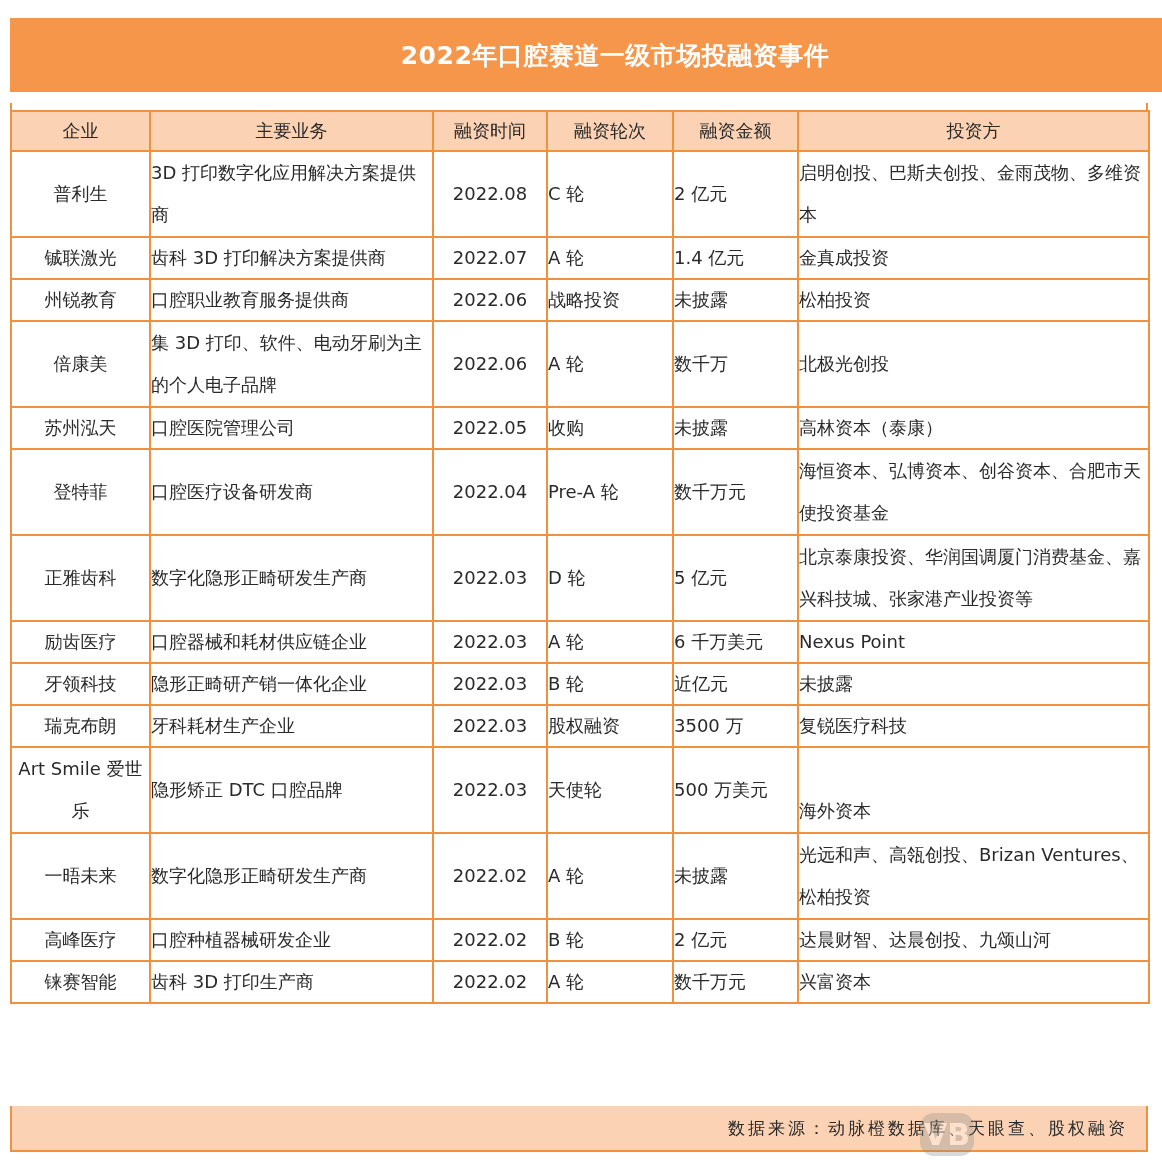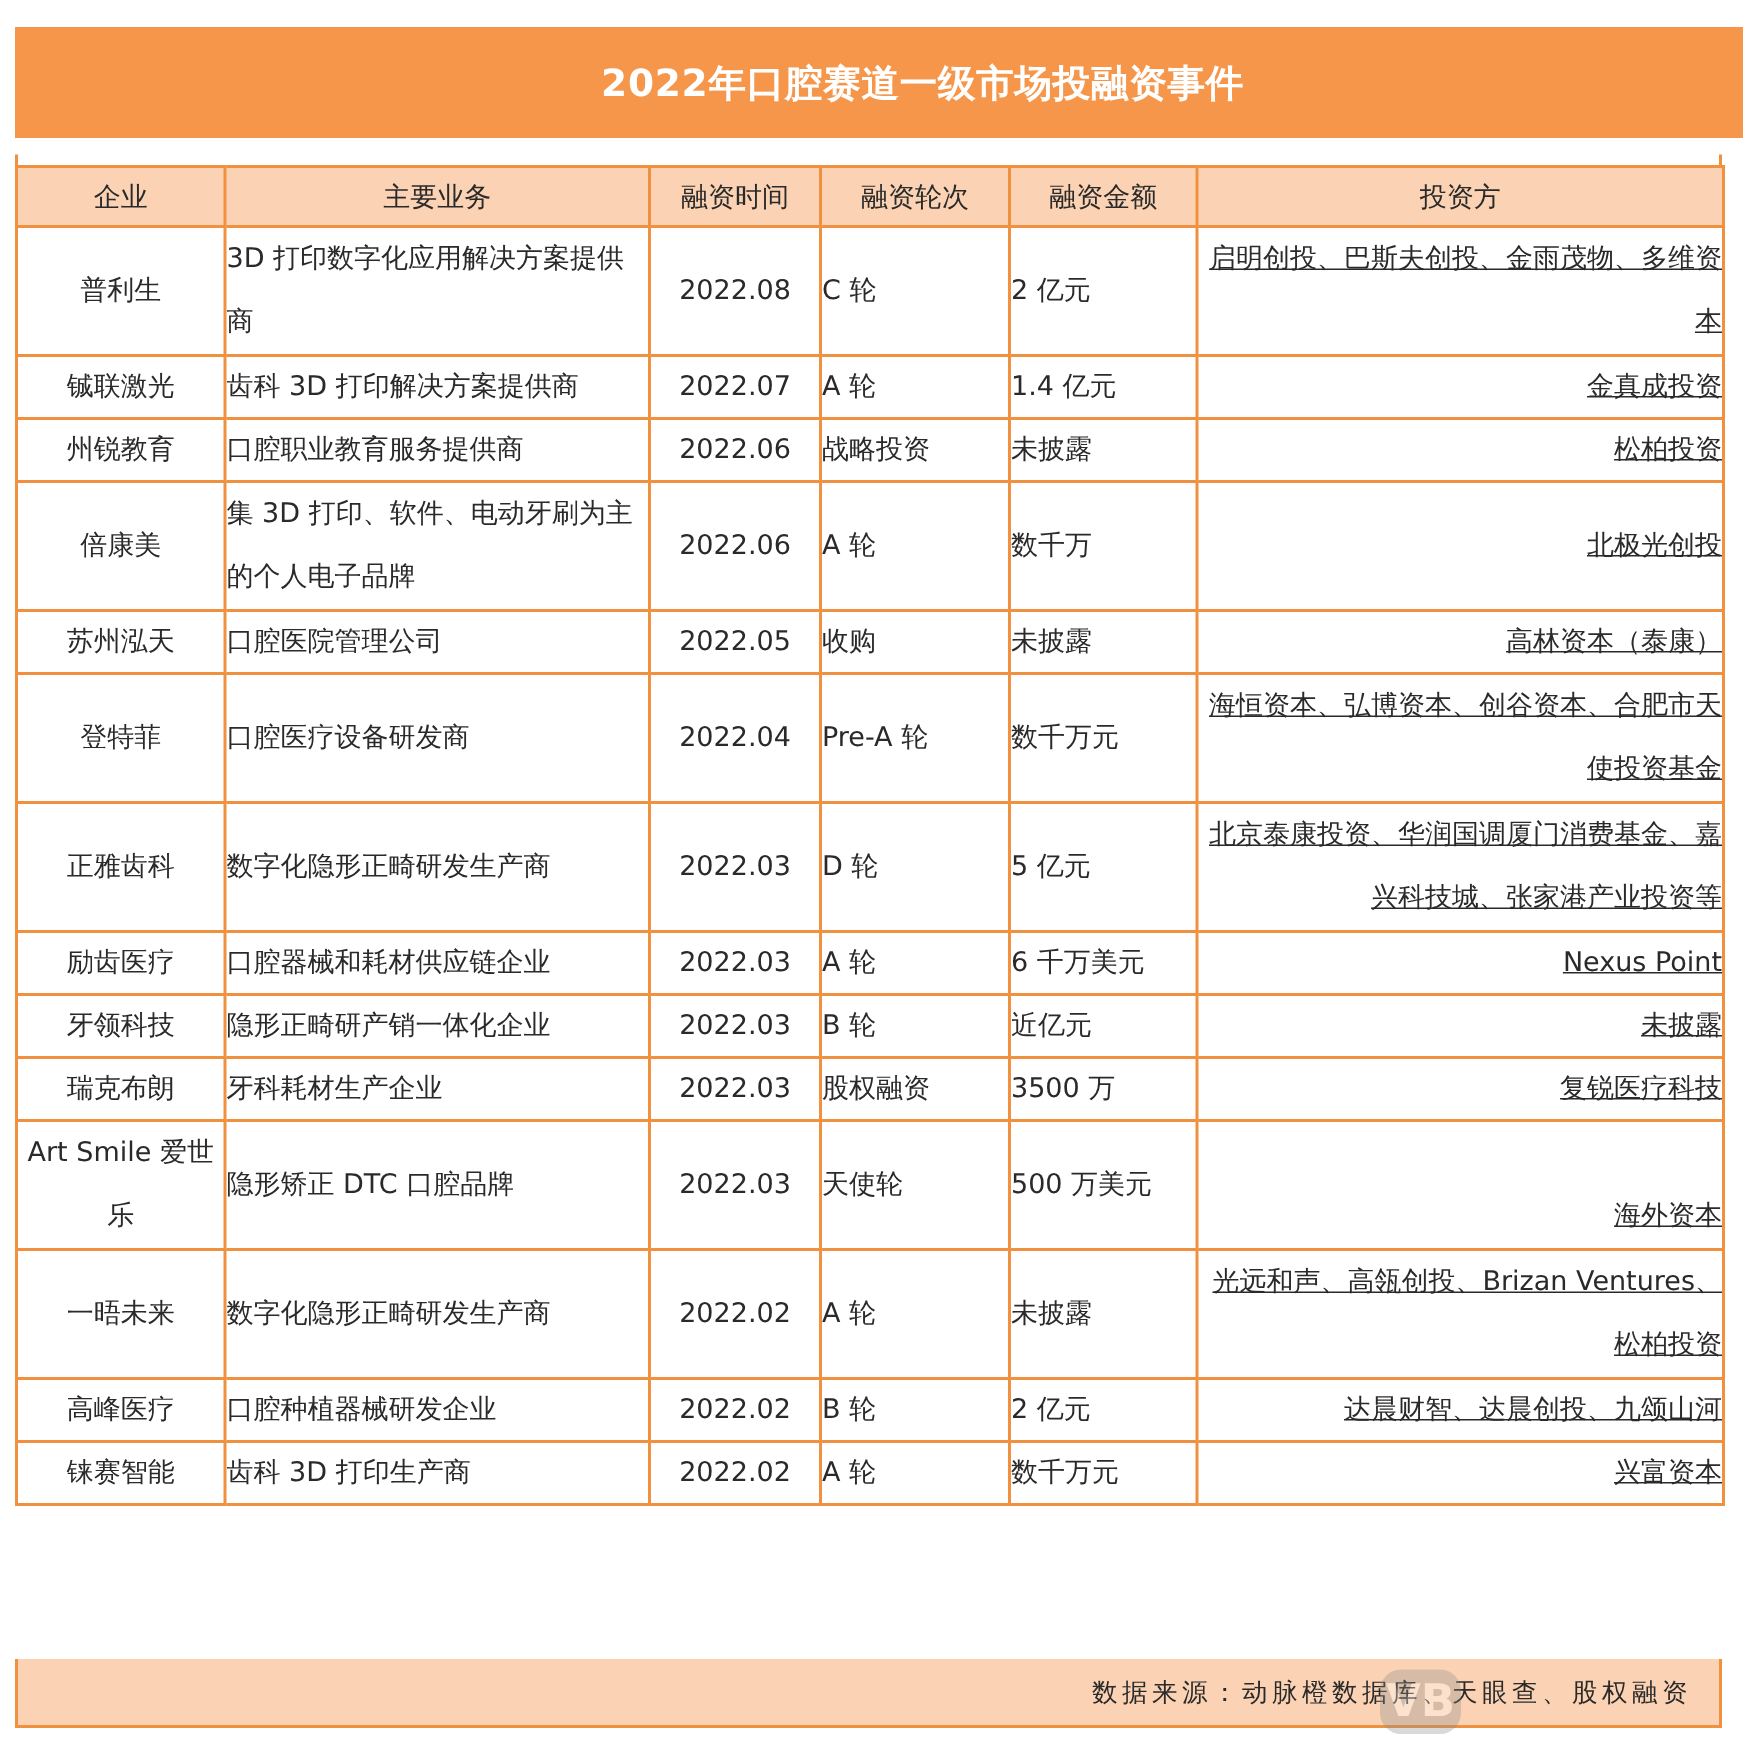--- a/index.html
+++ b/index.html
@@ -75,21 +75,21 @@
     }
     table.events td {
       background: #ffffff;
       line-height: 42px;
     }
     td.c-company { text-align: center; padding: 0 8px; }
     td.c-business { text-align: left; padding: 0 14px; }
     td.c-date { text-align: center; }
     td.c-round { text-align: left; padding: 0 14px; }
     td.c-amount { text-align: left; padding: 0 14px; }
-    td.c-investors { text-align: right; padding: 0 14px; text-decoration: underline; }
+    td.c-investors { text-align: left; padding: 0 14px; }
     td.c-investors.bottom-align { vertical-align: bottom; }
     tr.row-single td { height: 40px; line-height: 40px; }
     tr.row-double td { height: 82px; }
     .footer {
       position: absolute;
       left: 0;
       top: 1088px;
       width: 1138px;
       height: 46px;
       background: #fbd3b4;

